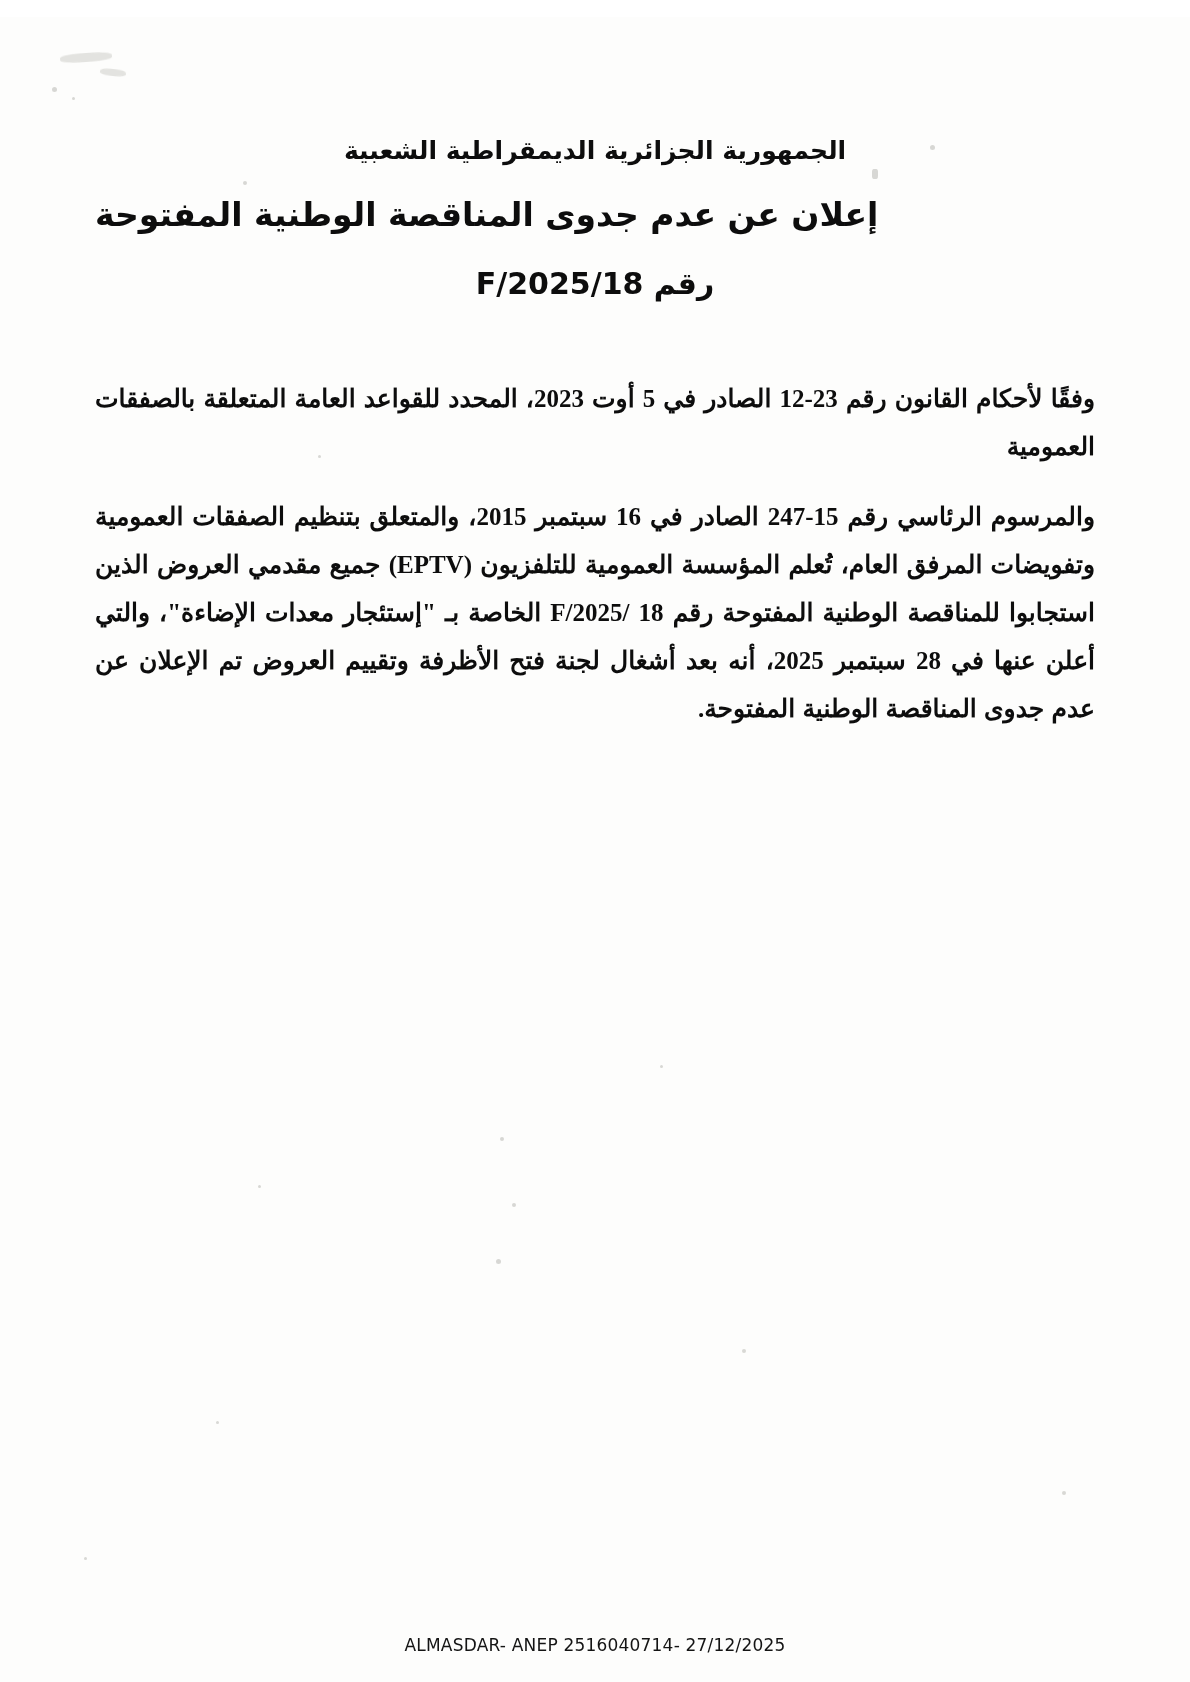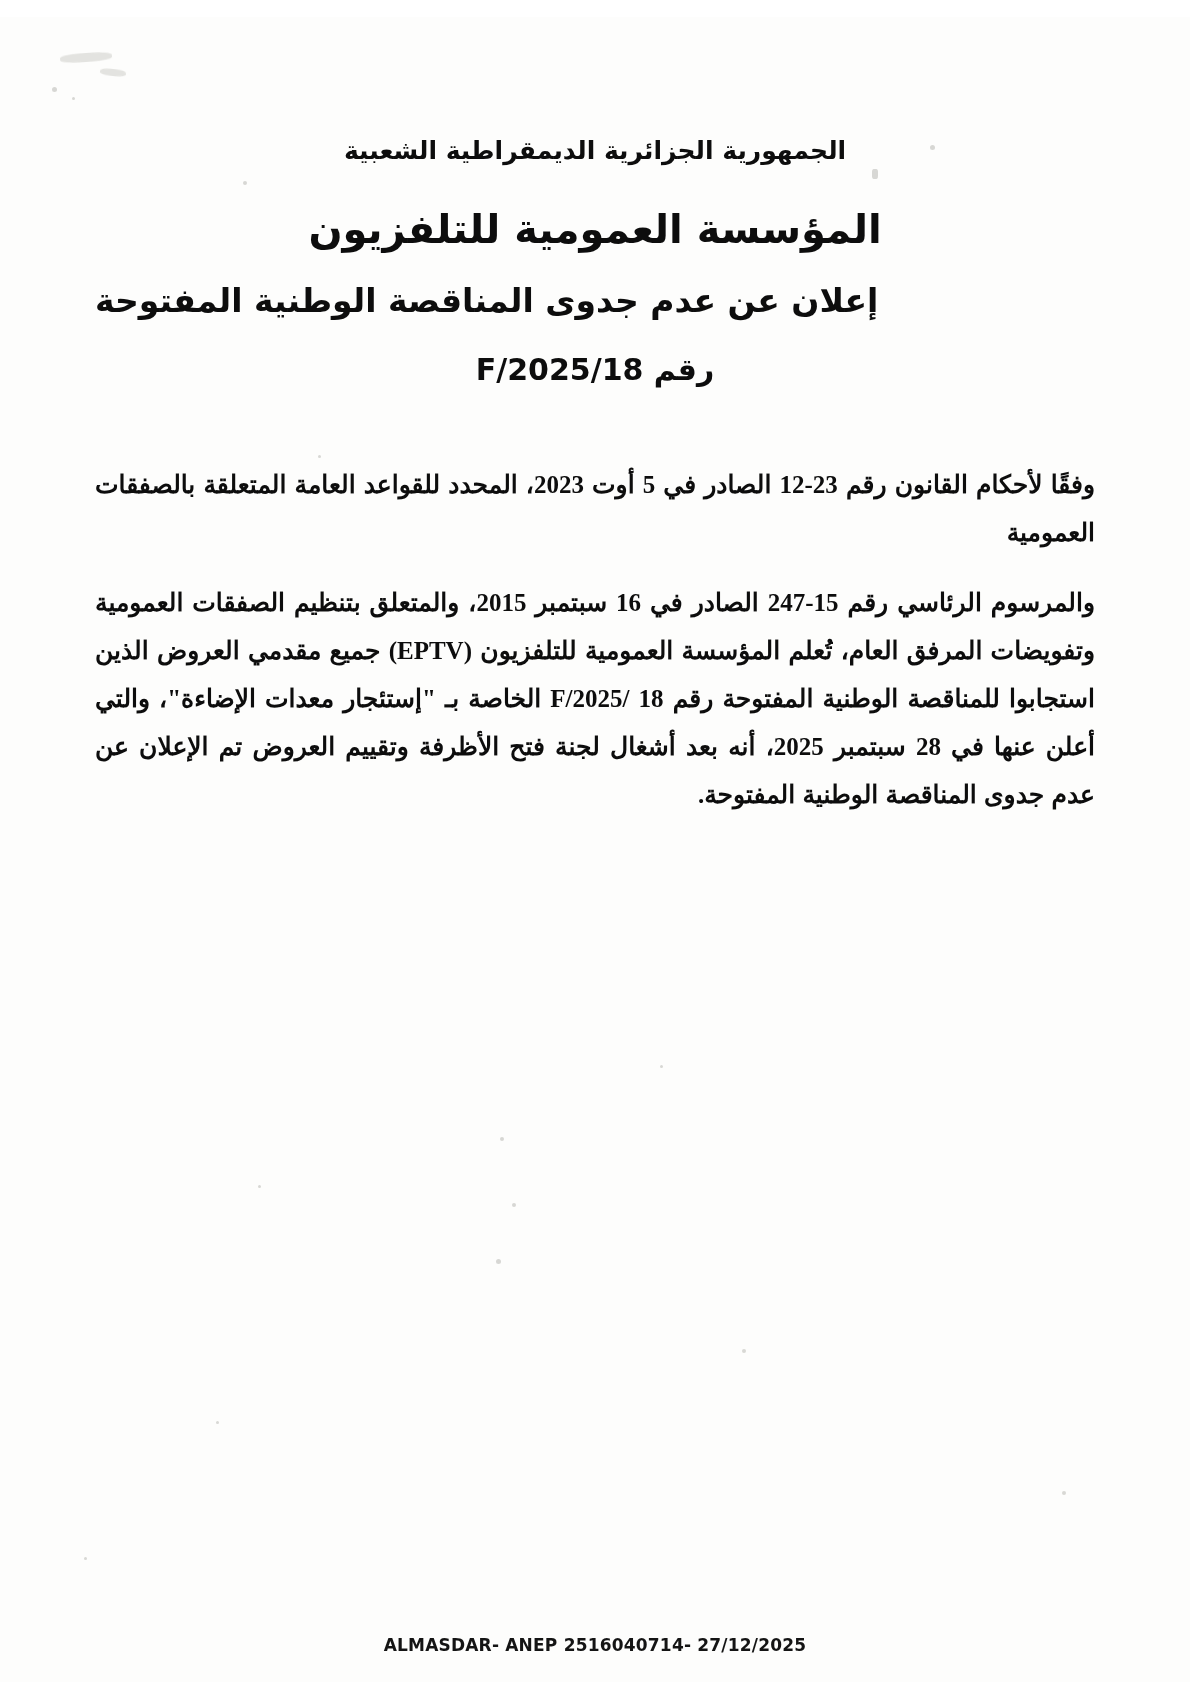--- a/index.html
+++ b/index.html
@@ -107,21 +107,21 @@
   
   .footer {
     position: absolute;
     left: 0;
     right: 0;
     top: 1618px;
     text-align: center;
     direction: ltr;
     font-family: "DejaVu Sans", "Liberation Sans", sans-serif;
     font-size: 17px;
-    font-weight: 700;
+    font-weight: 400;
     color: #141414;
     letter-spacing: .2px;
   }
 </style>
 </head>
 <body>
 
 <div class="page">
 
   <div class="scan-noise">
@@ -141,21 +141,20 @@
     <div class="speck" style="left:742px; top:1332px;width:4px;  height:4px;"></div>
     <div class="speck" style="left:216px; top:1404px;width:3px;  height:3px;"></div>
     <div class="speck" style="left:1062px;top:1474px;width:4px;  height:4px;"></div>
     <div class="speck" style="left:84px;  top:1540px;width:3px;  height:3px;"></div>
   </div>
 
   <div class="content">
 
     <div class="line-republic">الجمهورية الجزائرية الديمقراطية الشعبية</div>
 
-    <div class="line-org">المؤسسة العمومية للتلفزيون</div>
 
     <div class="line-subject">إعلان عن عدم جدوى المناقصة الوطنية المفتوحة</div>
 
     <div class="line-ref">رقم 18/F/2025</div>
 
     <div class="body-block">
       <p class="para p1">وفقًا لأحكام القانون رقم 23-12 الصادر في 5 أوت 2023،  المحدد للقواعد العامة المتعلقة بالصفقات العمومية</p>
 
       <p class="para p2">والمرسوم الرئاسي رقم 15-247 الصادر في 16 سبتمبر 2015، والمتعلق بتنظيم الصفقات العمومية وتفويضات المرفق العام، تُعلم المؤسسة العمومية للتلفزيون (EPTV) جميع مقدمي العروض الذين استجابوا للمناقصة الوطنية المفتوحة رقم 18 /F/2025  الخاصة بـ "إستئجار معدات الإضاءة"، والتي أعلن عنها في 28 سبتمبر 2025، أنه بعد أشغال  لجنة فتح الأظرفة وتقييم العروض تم الإعلان عن عدم جدوى المناقصة الوطنية المفتوحة.</p>
     </div>

